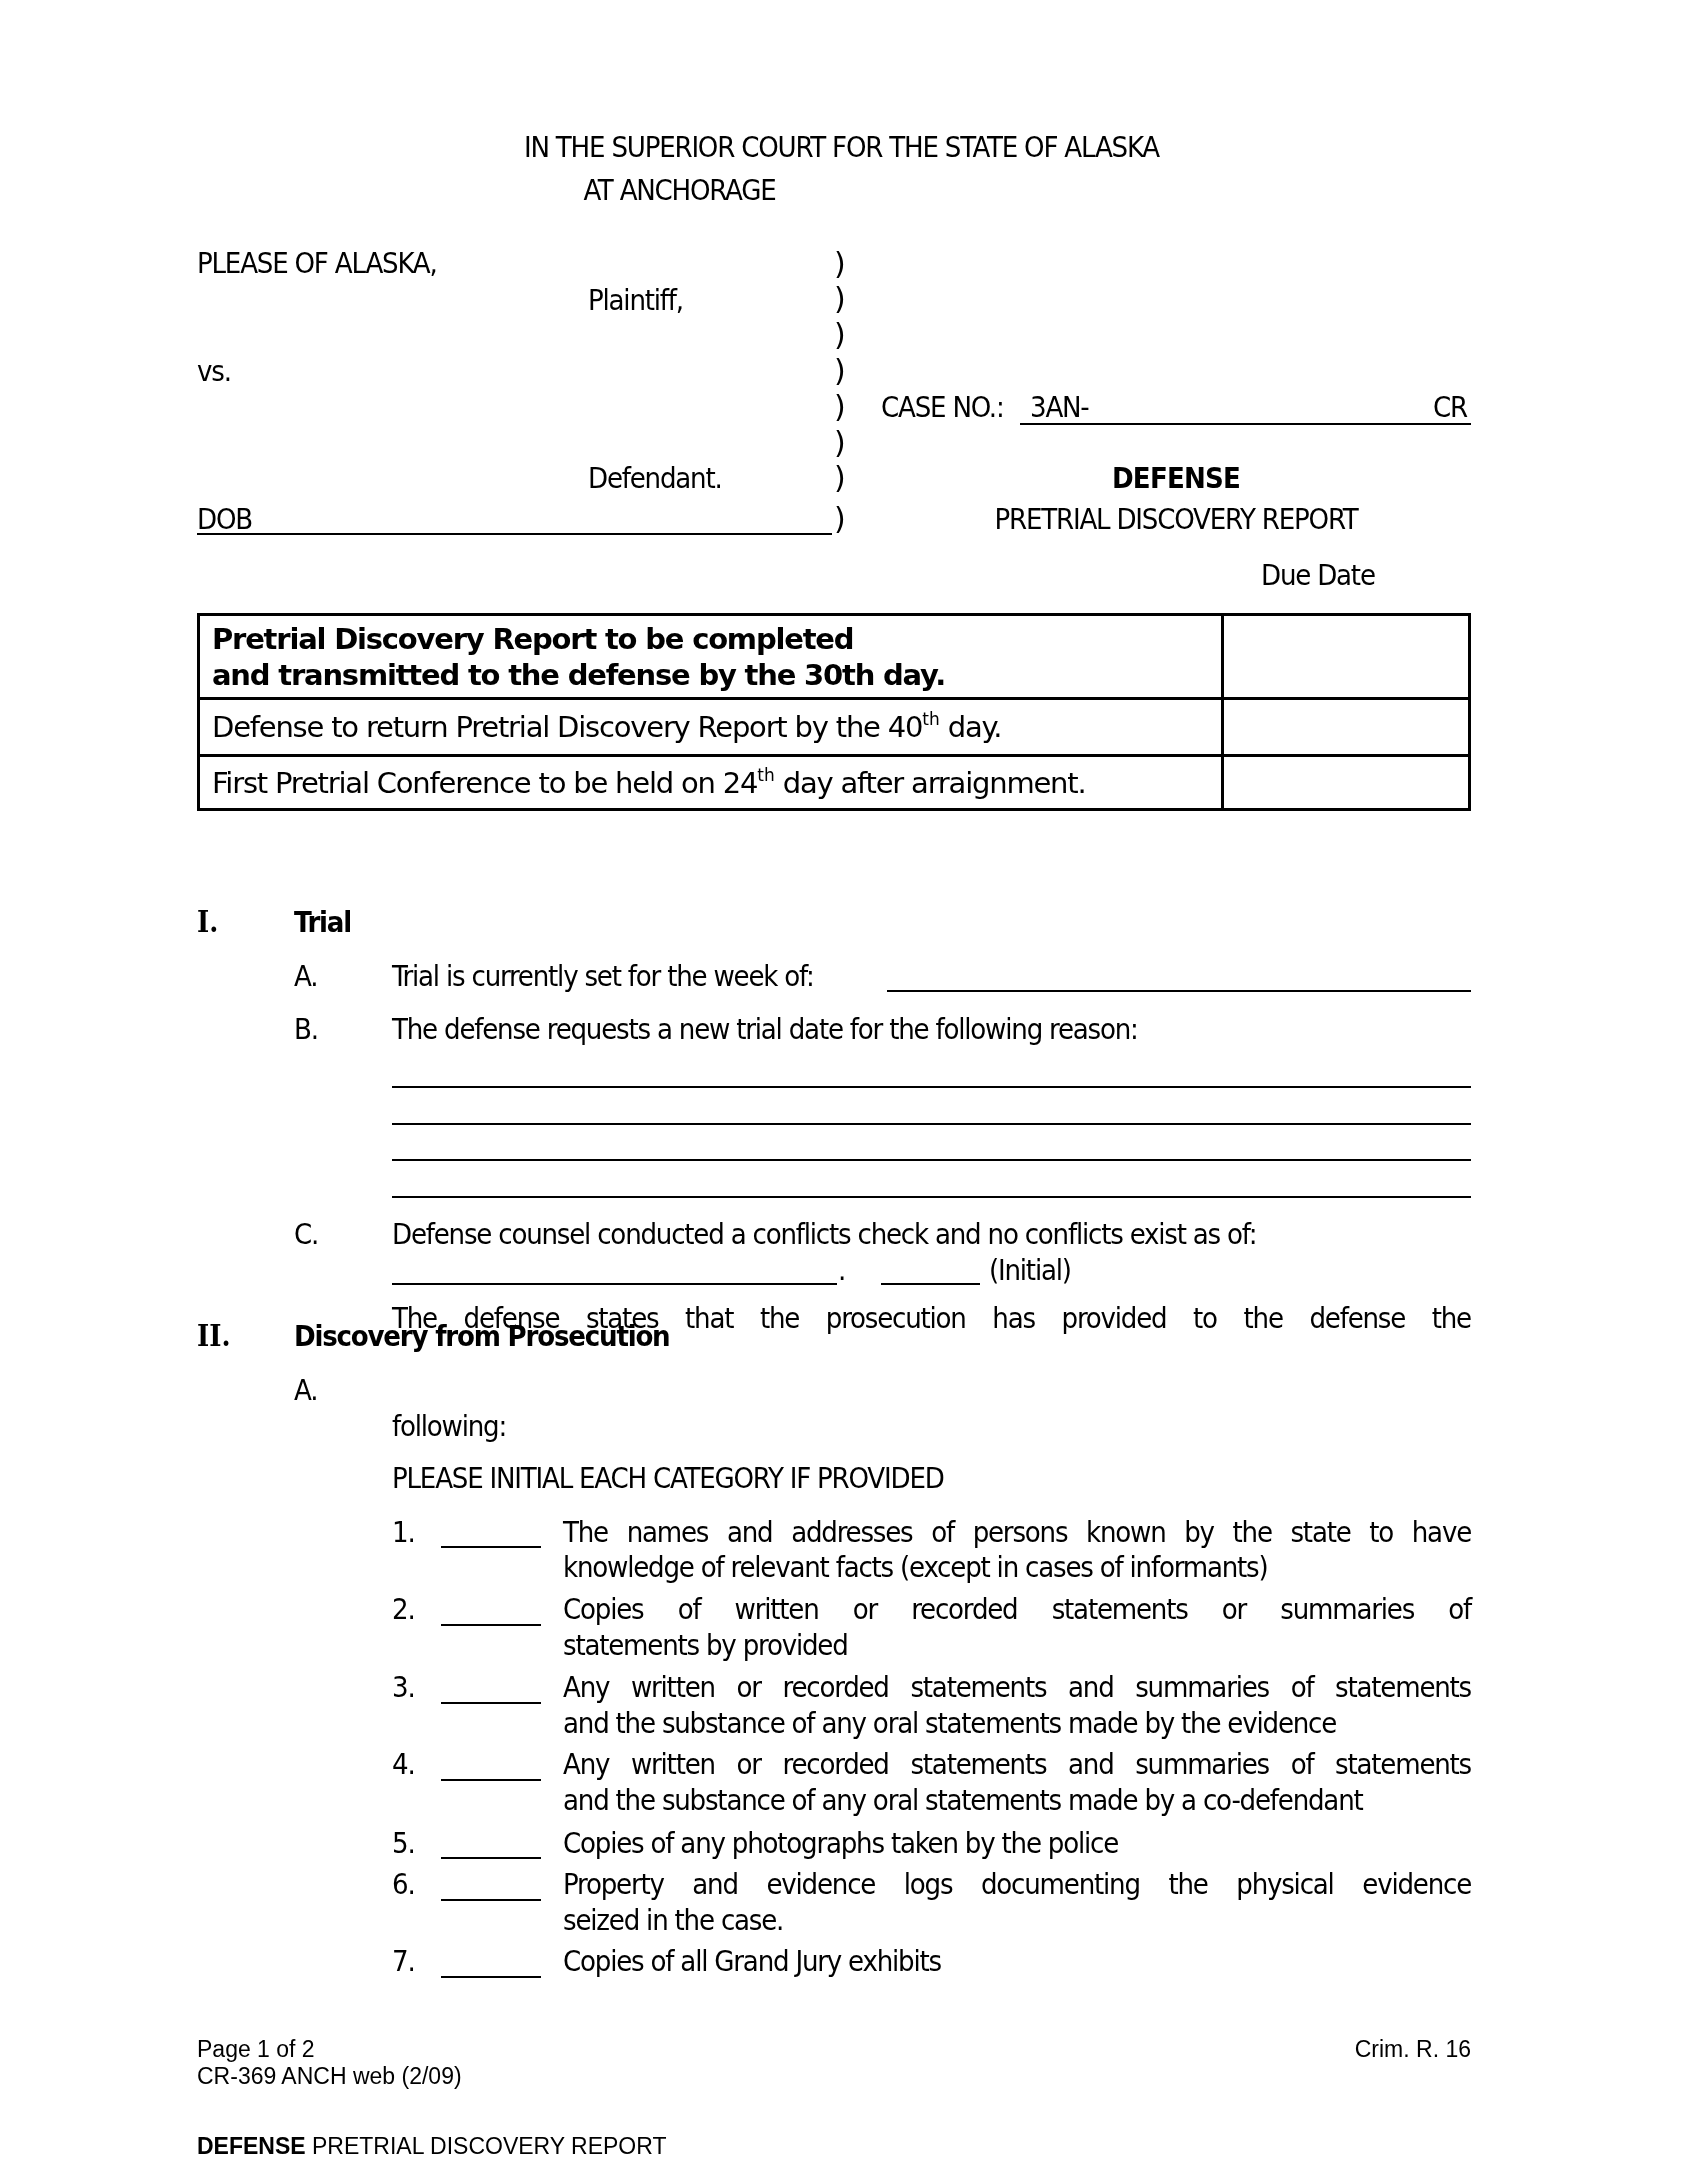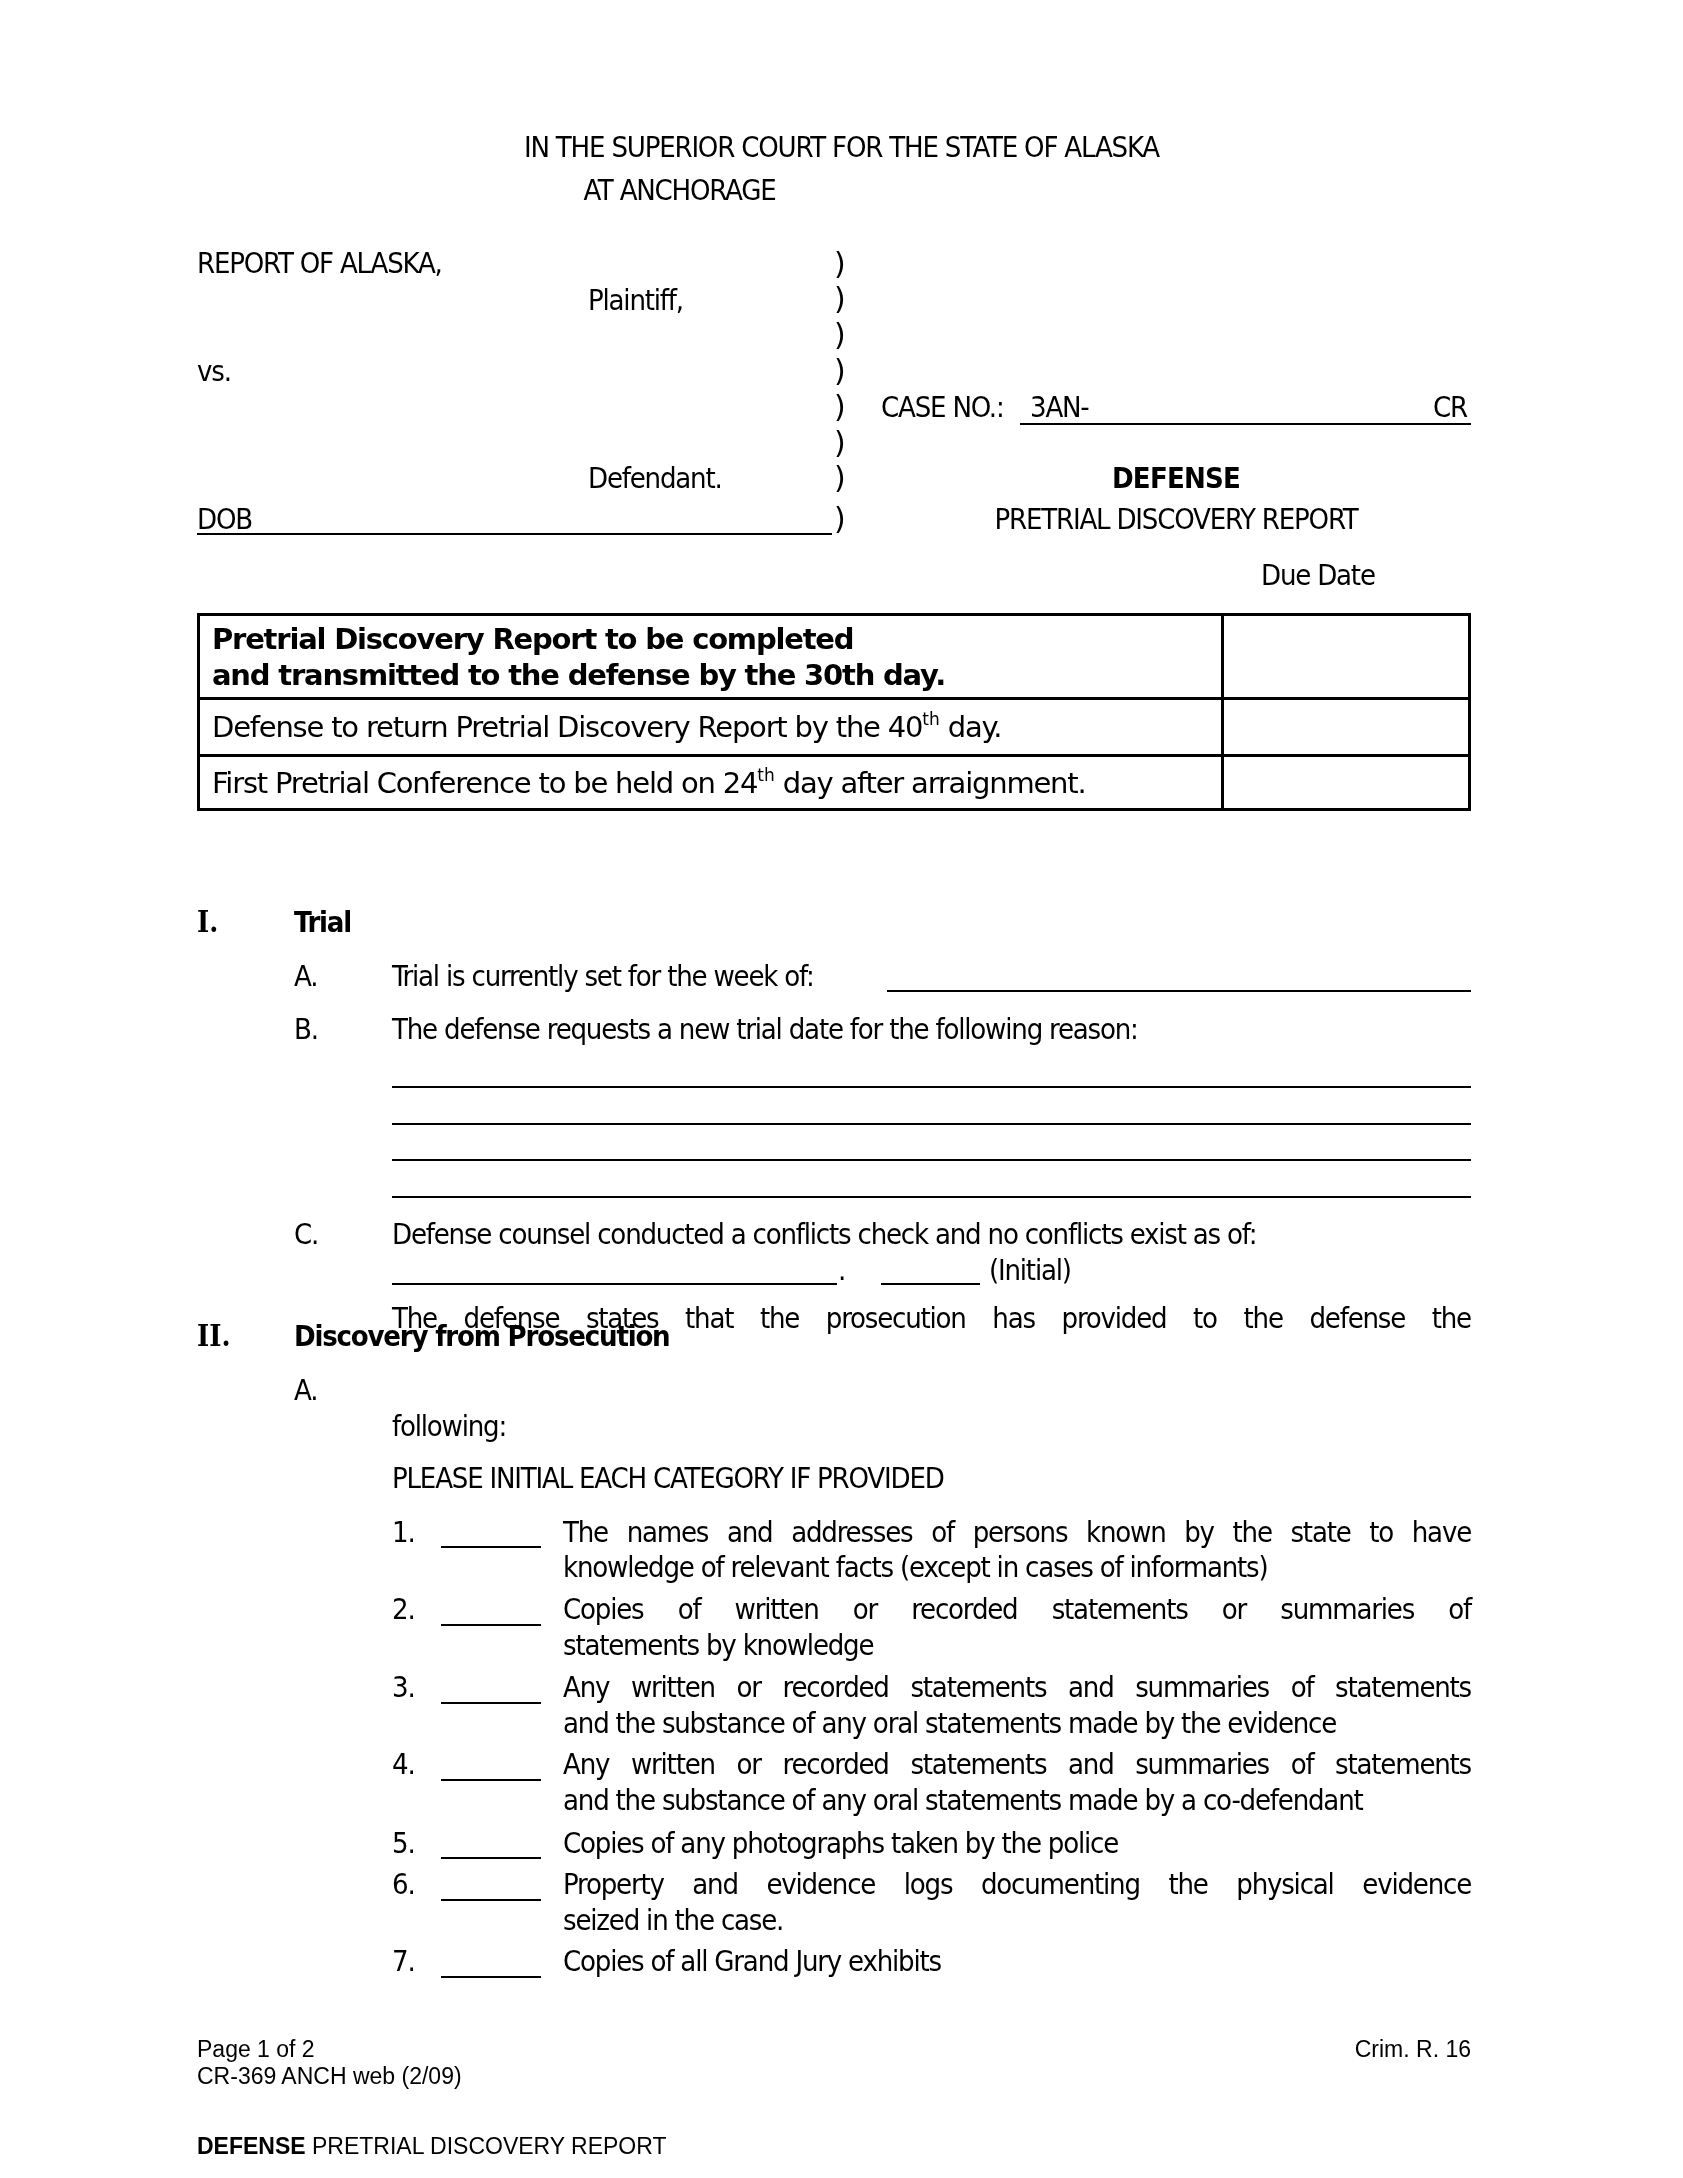--- a/index.html
+++ b/index.html
@@ -17,21 +17,21 @@
   table.due td.dd { width: 244px; padding: 0; }
   sup { font-size: 17px; line-height: 0; vertical-align: 12px; letter-spacing: 0; }
   .foot { position: absolute; font-family: "Liberation Sans", sans-serif; font-size: 23px; line-height: 28px; white-space: nowrap; }
 </style>
 </head>
 <body>
 
 <div class="t c" style="left:0;width:1683px;top:129px;">IN THE SUPERIOR COURT FOR THE STATE OF ALASKA</div>
 <div class="t c" style="left:0;width:1359px;top:172px;">AT ANCHORAGE</div>
 
-<div class="t" style="left:197px;top:245px;">REPORT OF ALASKA,</div>
+<div class="t" style="left:197px;top:245px;">PLEASE OF ALASKA,</div>
 <div class="t" style="left:588px;top:282px;">Plaintiff,</div>
 <div class="t" style="left:197px;top:353px;">vs.</div>
 <div class="t" style="left:588px;top:460px;">Defendant.</div>
 <div class="t" style="left:197px;top:501px;">DOB</div>
 <div class="ul" style="left:197px;width:635px;top:533px;"><span></span></div>
 
 <div>
   <div class="paren" style="left:834px;top:246px;">)</div>
   <div class="paren" style="left:834px;top:281px;">)</div>
   <div class="paren" style="left:834px;top:317px;">)</div>
@@ -122,21 +122,21 @@
   <div>
     <div class="t" style="left:392px;top:1514px;">1.</div>
     <div class="ul" style="left:441px;width:100px;top:1546px;"></div>
     <div class="t" style="left:563px;top:1514px;width:908px;text-align:justify;text-align-last:justify;">The names and addresses of persons known by the state to have</div>
     <div class="t" style="left:563px;top:1549px;">knowledge of relevant facts (except in cases of informants)</div>
   </div>
   <div>
     <div class="t" style="left:392px;top:1591px;">2.</div>
     <div class="ul" style="left:441px;width:100px;top:1624px;"></div>
     <div class="t" style="left:563px;top:1591px;width:908px;text-align:justify;text-align-last:justify;">Copies of written or recorded statements or summaries of</div>
-    <div class="t" style="left:563px;top:1627px;">statements by knowledge</div>
+    <div class="t" style="left:563px;top:1627px;">statements by provided</div>
   </div>
   <div>
     <div class="t" style="left:392px;top:1669px;">3.</div>
     <div class="ul" style="left:441px;width:100px;top:1702px;"></div>
     <div class="t" style="left:563px;top:1669px;width:908px;text-align:justify;text-align-last:justify;">Any written or recorded statements and summaries of statements</div>
     <div class="t" style="left:563px;top:1705px;">and the substance of any oral statements made by the evidence</div>
   </div>
   <div>
     <div class="t" style="left:392px;top:1746px;">4.</div>
     <div class="ul" style="left:441px;width:100px;top:1779px;"></div>

